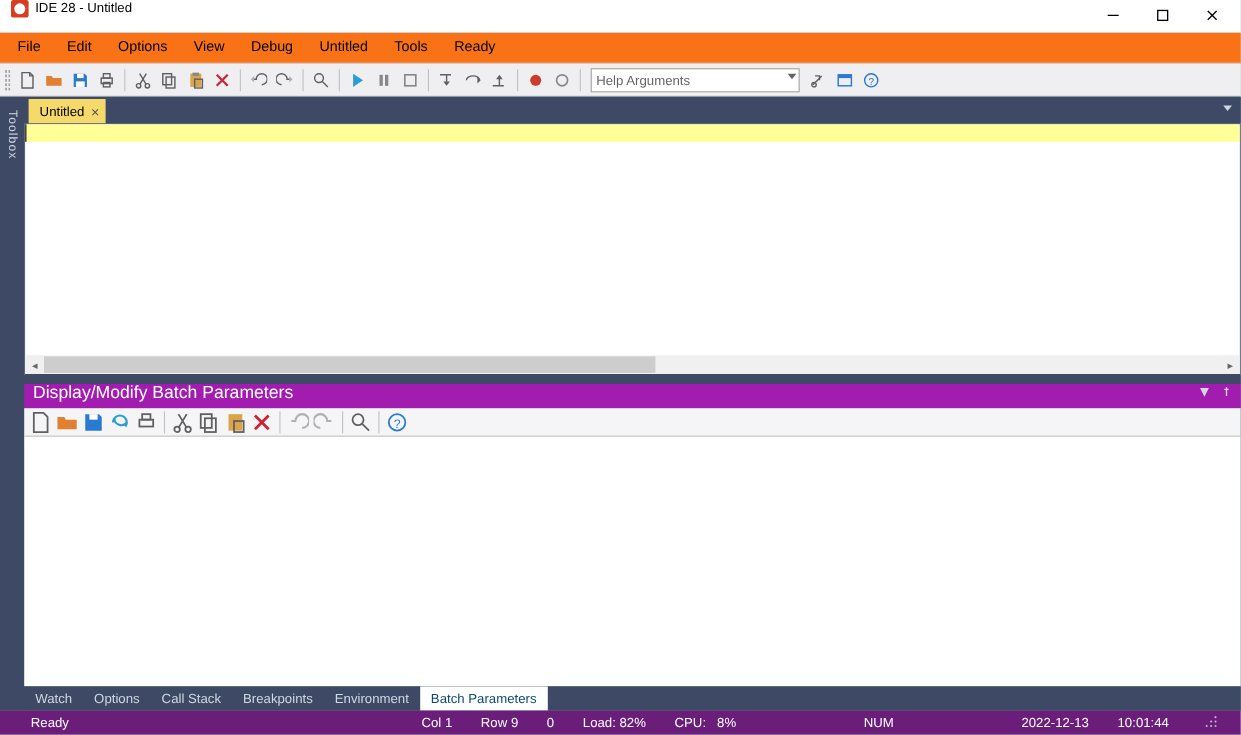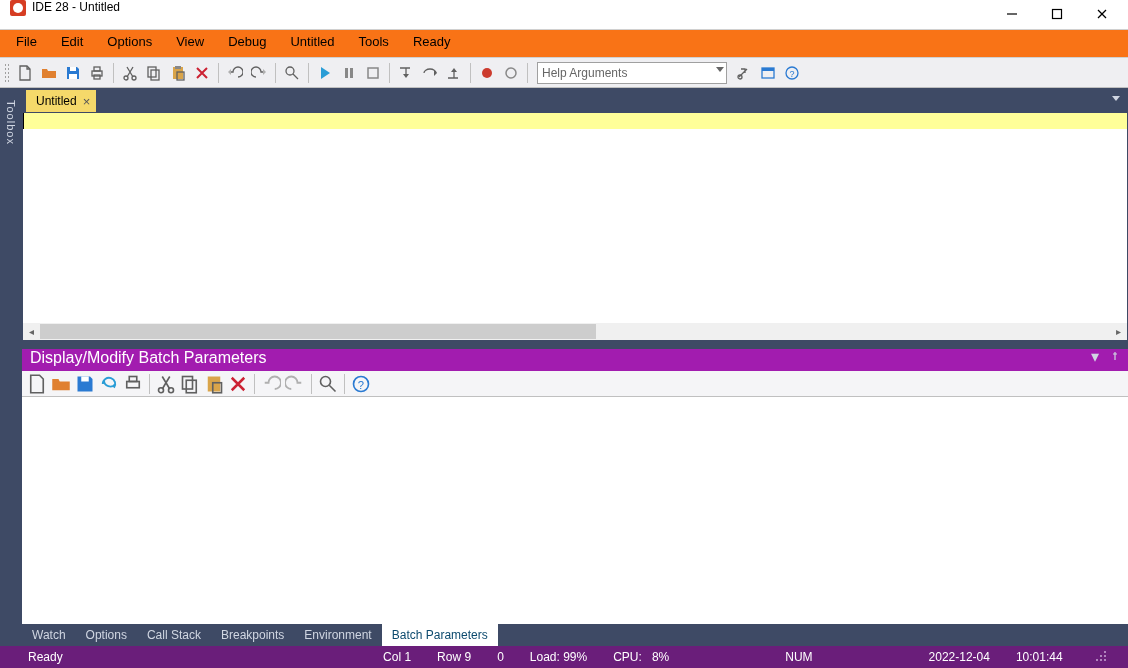--- a/index.html
+++ b/index.html
@@ -383,26 +383,26 @@
     </div>
   </div>
 </div>
 
 <div class="statusbar">
   <div class="cell">Ready</div>
   <div class="spacer"></div>
   <div class="cell">Col 1</div>
   <div class="cell">Row 9</div>
   <div class="cell">0</div>
-  <div class="cell">Load: 99%</div>
+  <div class="cell">Load: 82%</div>
   <div class="cell">CPU:   8%</div>
   <div class="cell" style="width:80px"></div>
   <div class="cell">NUM</div>
   <div class="cell" style="width:80px"></div>
-  <div class="cell">2022-12-04</div>
+  <div class="cell">2022-12-13</div>
   <div class="cell">10:01:44</div>
   <div class="cell" style="padding:0">
     <svg width="14" height="14" viewBox="0 0 14 14">
         <g fill="#caa6d6">
           <circle cx="11" cy="3" r="1"></circle>
           <circle cx="11" cy="7" r="1"></circle>
           <circle cx="7" cy="7" r="1"></circle>
           <circle cx="11" cy="11" r="1"></circle>
           <circle cx="7" cy="11" r="1"></circle>
           <circle cx="3" cy="11" r="1"></circle>

